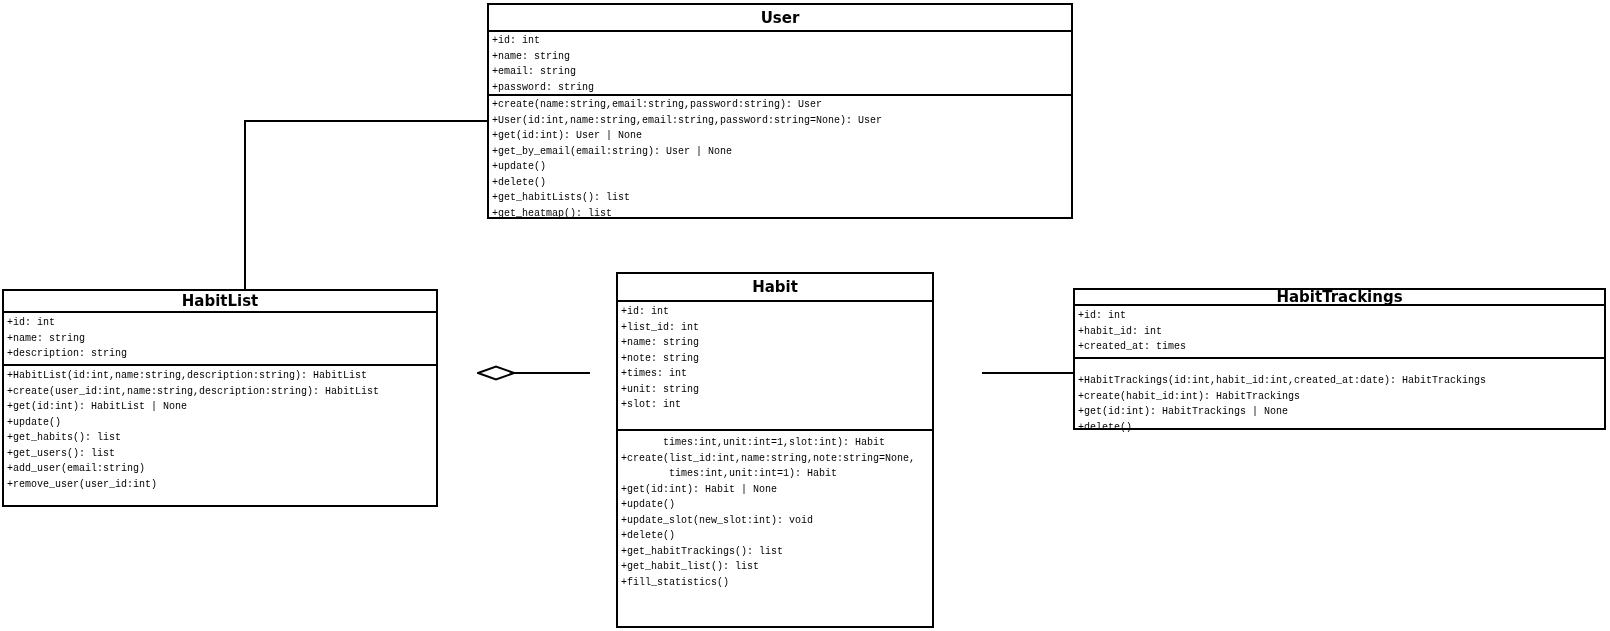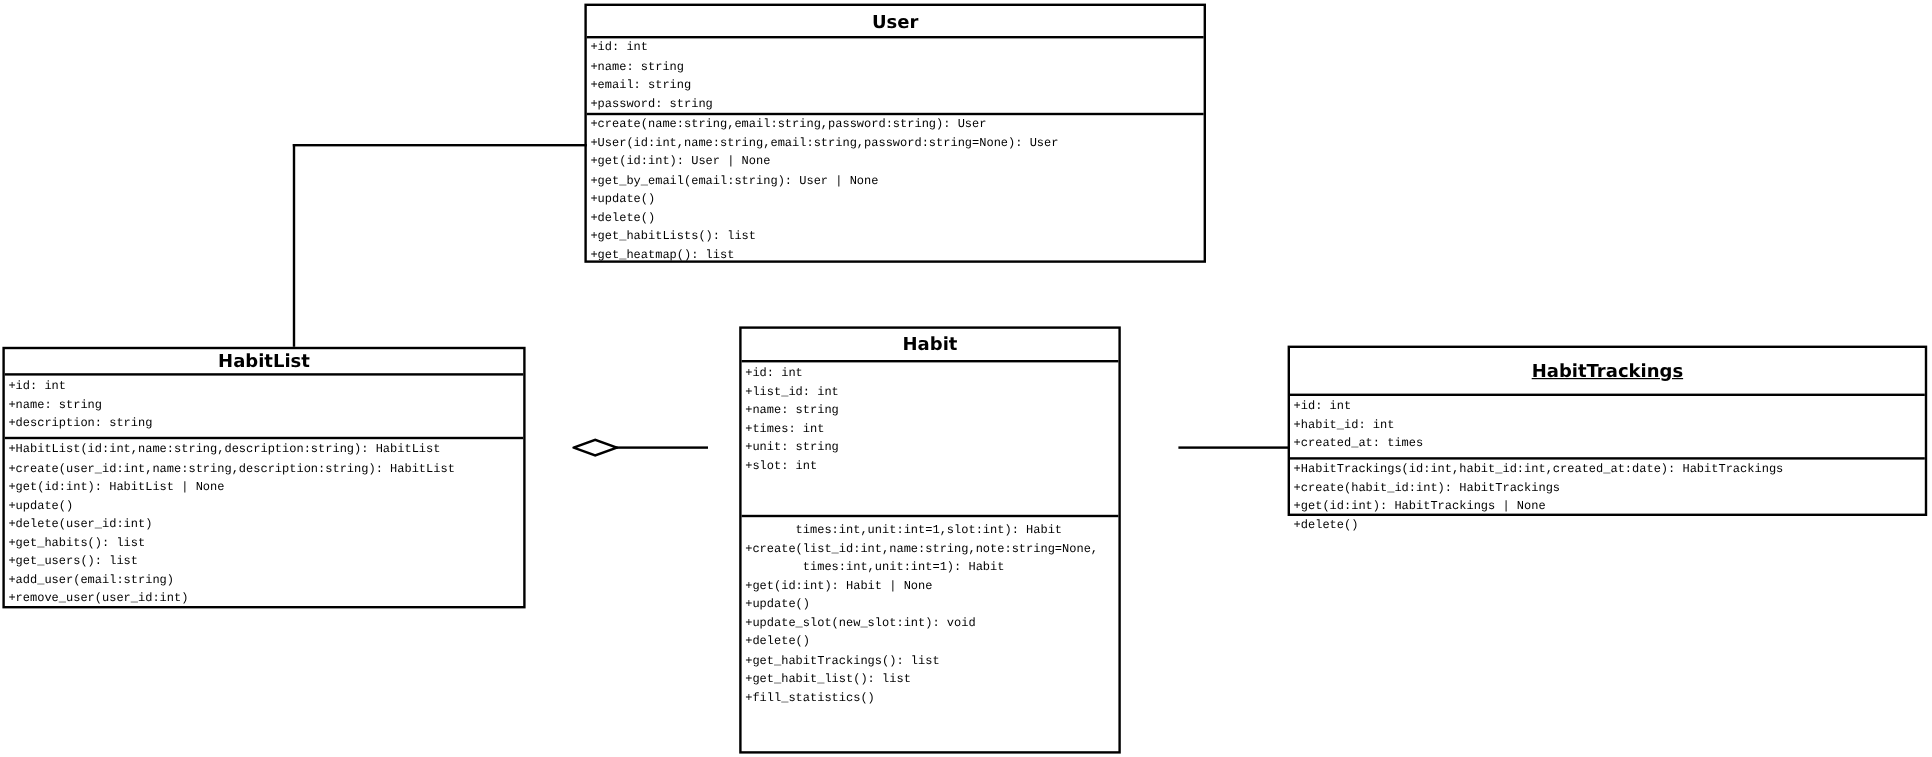--- a/index.html
+++ b/index.html
@@ -43,39 +43,39 @@
     font-family: "Liberation Mono", "DejaVu Sans Mono", monospace;
     font-size: 10px;
     line-height: 15.5px;
     height: 15.5px;
     color: #000000;
     white-space: pre;
     padding-left: 3px;
     overflow: visible;
   }
   
-  #box-user { left: 487px; top: 3px; width: 518px; height: 216px; }
+  #box-user { left: 487px; top: 3px; width: 586px; height: 216px; }
   #box-user .uml-title { height: 27px; }
   #box-user .attrs { height: 64px; padding-top: 1px; }
   #box-user .methods { padding-top: 1px; }
   
   #box-habitlist { left: 2px; top: 289px; width: 436px; height: 218px; }
   #box-habitlist .uml-title { height: 22px; }
   #box-habitlist .attrs { height: 53px; padding-top: 2px; }
   #box-habitlist .methods { padding-top: 2px; }
   
   #box-habit { left: 588px; top: 272px; width: 318px; height: 356px; margin-left: 28px; }
   #box-habit .uml-title { height: 28px; }
   #box-habit .attrs { height: 129px; padding-top: 2px; }
   #box-habit .methods { padding-top: 4px; }
   
   #box-habittrackings { left: 1073px; top: 288px; width: 533px; height: 142px; }
-  #box-habittrackings .uml-title { height: 40px; text-decoration: underline; }
+  #box-habittrackings .uml-title { height: 16px; }
   #box-habittrackings .attrs { height: 53px; padding-top: 2px; }
-  #box-habittrackings .methods { padding-top: 1px; }
+  #box-habittrackings .methods { padding-top: 14px; }
   
   .connector {
     position: absolute;
     background: #000000;
   }
   #conn-user-habitlist-h { left: 244px; top: 120px; width: 245px; height: 2px; }
   #conn-user-habitlist-v { left: 244px; top: 120px; width: 2px; height: 169px; }
   #conn-habitlist-habit  { left: 512px; top: 372px; width: 78px; height: 2px; }
   #conn-habit-habittrackings { left: 982px; top: 372px; width: 93px; height: 2px; }
   #diamond-aggregation {
@@ -111,34 +111,34 @@
   <div class="uml-section attrs">
       <div class="uml-row">+id: int</div>
       <div class="uml-row">+name: string</div>
       <div class="uml-row">+description: string</div>
     </div>
   <div class="uml-section methods">
       <div class="uml-row">+HabitList(id:int,name:string,description:string): HabitList</div>
       <div class="uml-row">+create(user_id:int,name:string,description:string): HabitList</div>
       <div class="uml-row">+get(id:int): HabitList | None</div>
       <div class="uml-row">+update()</div>
-      <div class="uml-row">+delete(user_id:int)</div>
       <div class="uml-row">+get_habits(): list</div>
       <div class="uml-row">+get_users(): list</div>
       <div class="uml-row">+add_user(email:string)</div>
       <div class="uml-row">+remove_user(user_id:int)</div>
     </div>
 </div>
 
 <div class="uml-class" id="box-habit">
   <div class="uml-title">Habit</div>
   <div class="uml-section attrs">
       <div class="uml-row">+id: int</div>
       <div class="uml-row">+list_id: int</div>
       <div class="uml-row">+name: string</div>
+      <div class="uml-row">+note: string</div>
       <div class="uml-row">+times: int</div>
       <div class="uml-row">+unit: string</div>
       <div class="uml-row">+slot: int</div>
     </div>
   <div class="uml-section methods">
       <div class="uml-row">       times:int,unit:int=1,slot:int): Habit</div>
       <div class="uml-row">+create(list_id:int,name:string,note:string=None,</div>
       <div class="uml-row">        times:int,unit:int=1): Habit</div>
       <div class="uml-row">+get(id:int): Habit | None</div>
       <div class="uml-row">+update()</div>

